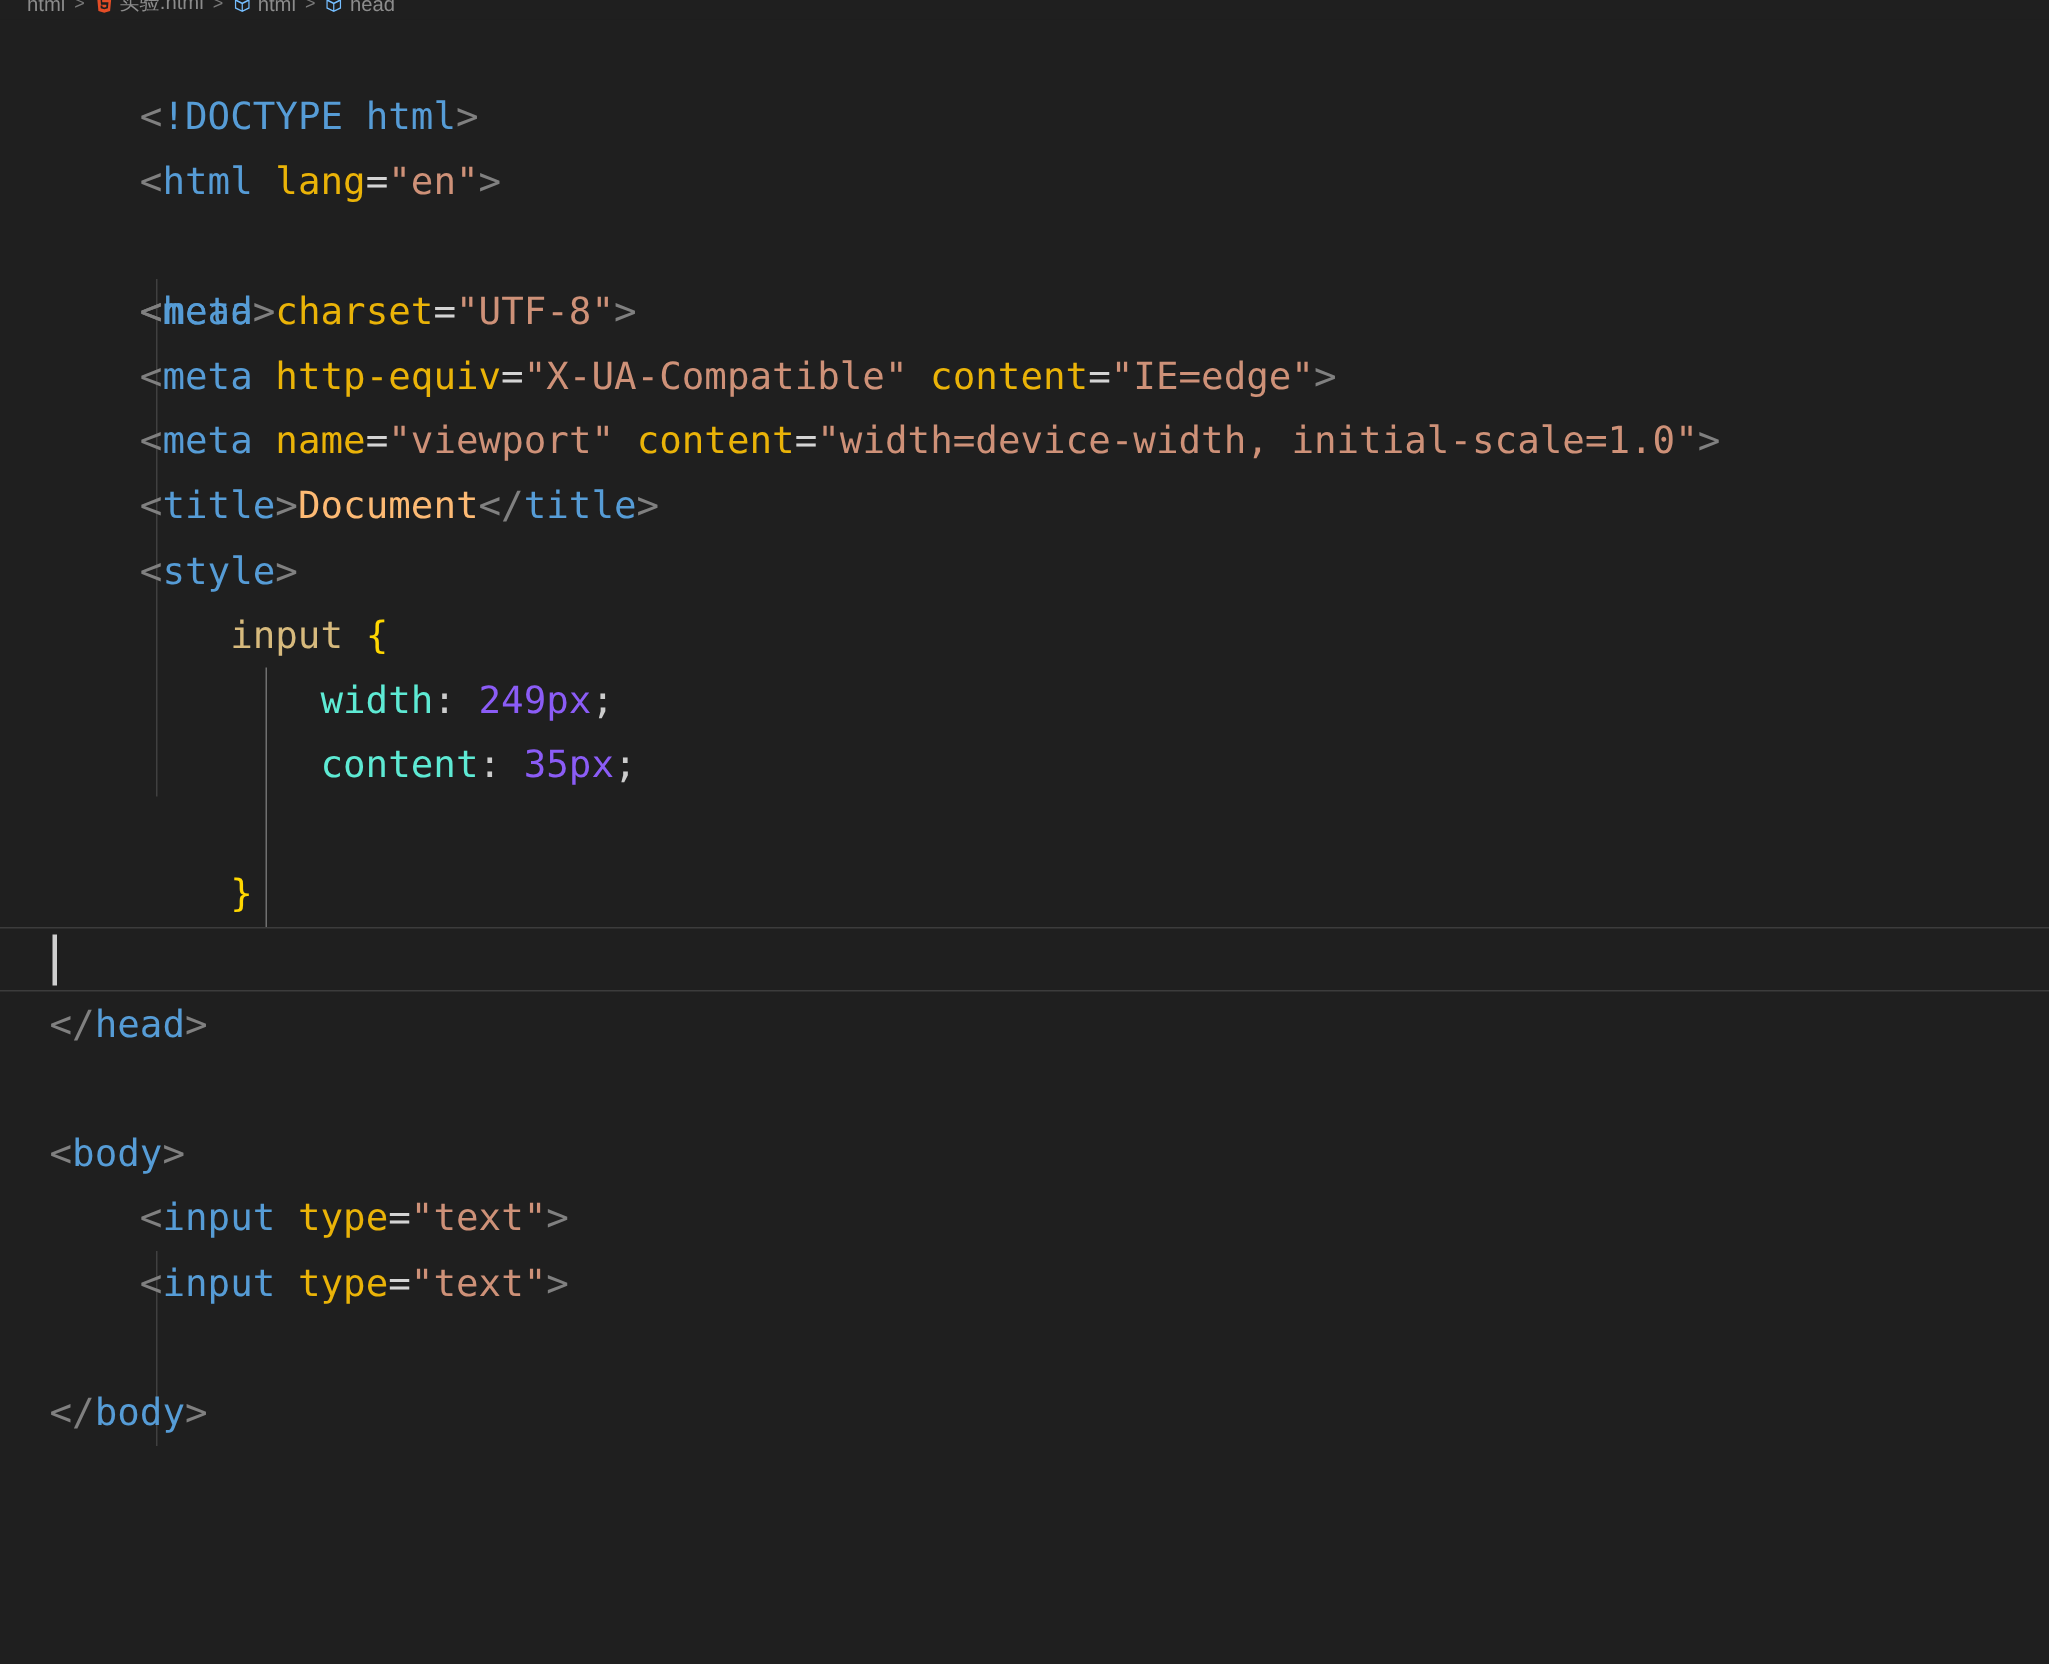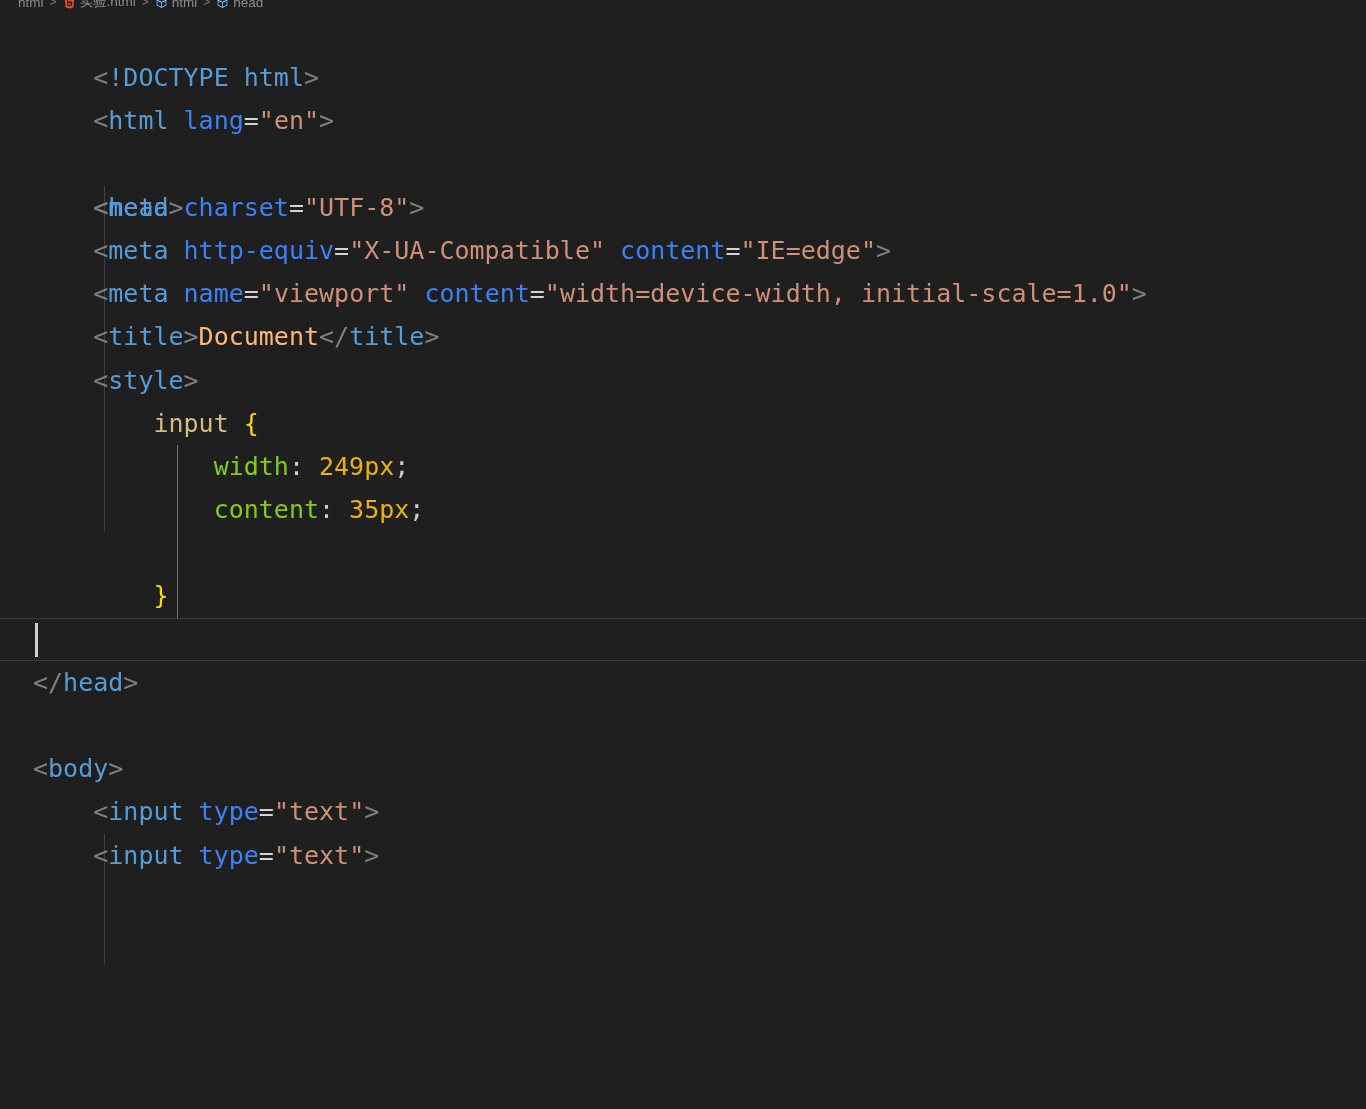--- a/index.html
+++ b/index.html
@@ -96,28 +96,28 @@
     position: absolute;
     width: 1px;
     background: #404040;
     z-index: 1;
   }
   .guide.active { background: #707070; }
 
   
   .punc   { color: #808080; }  
   .tag    { color: #569cd6; }  
-  .attr   { color: #3b82f6; }  
+  .attr   { color: #eab308; }  
   .eq     { color: #d4d4d4; }  
   .str    { color: #ce9178; }  
   .txtv   { color: #fdba74; }  
   .sel    { color: #d7ba7d; }  
   .brace  { color: #ffd700; }  
-  .prop   { color: #84cc16; }  
-  .val    { color: #eab308; }  
+  .prop   { color: #5eead4; }  
+  .val    { color: #8b5cf6; }  
   .semi   { color: #cccccc; }
   .colon  { color: #cccccc; }
 </style>
 </head>
 <body>
 
 <div id="breadcrumb">
   <span class="crumb">
     <span>html</span>
   </span>
@@ -204,17 +204,18 @@
   <div class="line"><span class="txt"> </span></div>
 
   <div class="line"><span class="txt"><span class="punc">&lt;</span><span class="tag">body</span><span class="punc">&gt;</span></span></div>
 
   <div class="line"><span class="txt">    <span class="punc">&lt;</span><span class="tag">input</span><span class="txtv"> </span><span class="attr">type</span><span class="eq">=</span><span class="str">"text"</span><span class="punc">&gt;</span></span></div>
 
   <div class="line"><span class="txt">    <span class="punc">&lt;</span><span class="tag">input</span><span class="txtv"> </span><span class="attr">type</span><span class="eq">=</span><span class="str">"text"</span><span class="punc">&gt;</span></span></div>
 
   <div class="line"><span class="txt"> </span></div>
 
+  <div class="line"><span class="txt"><span class="punc">&lt;/</span><span class="tag">body</span><span class="punc">&gt;</span></span></div>
 
   <div class="line"><span class="txt"> </span></div>
 
 
 </div>
 
 </body></html>

